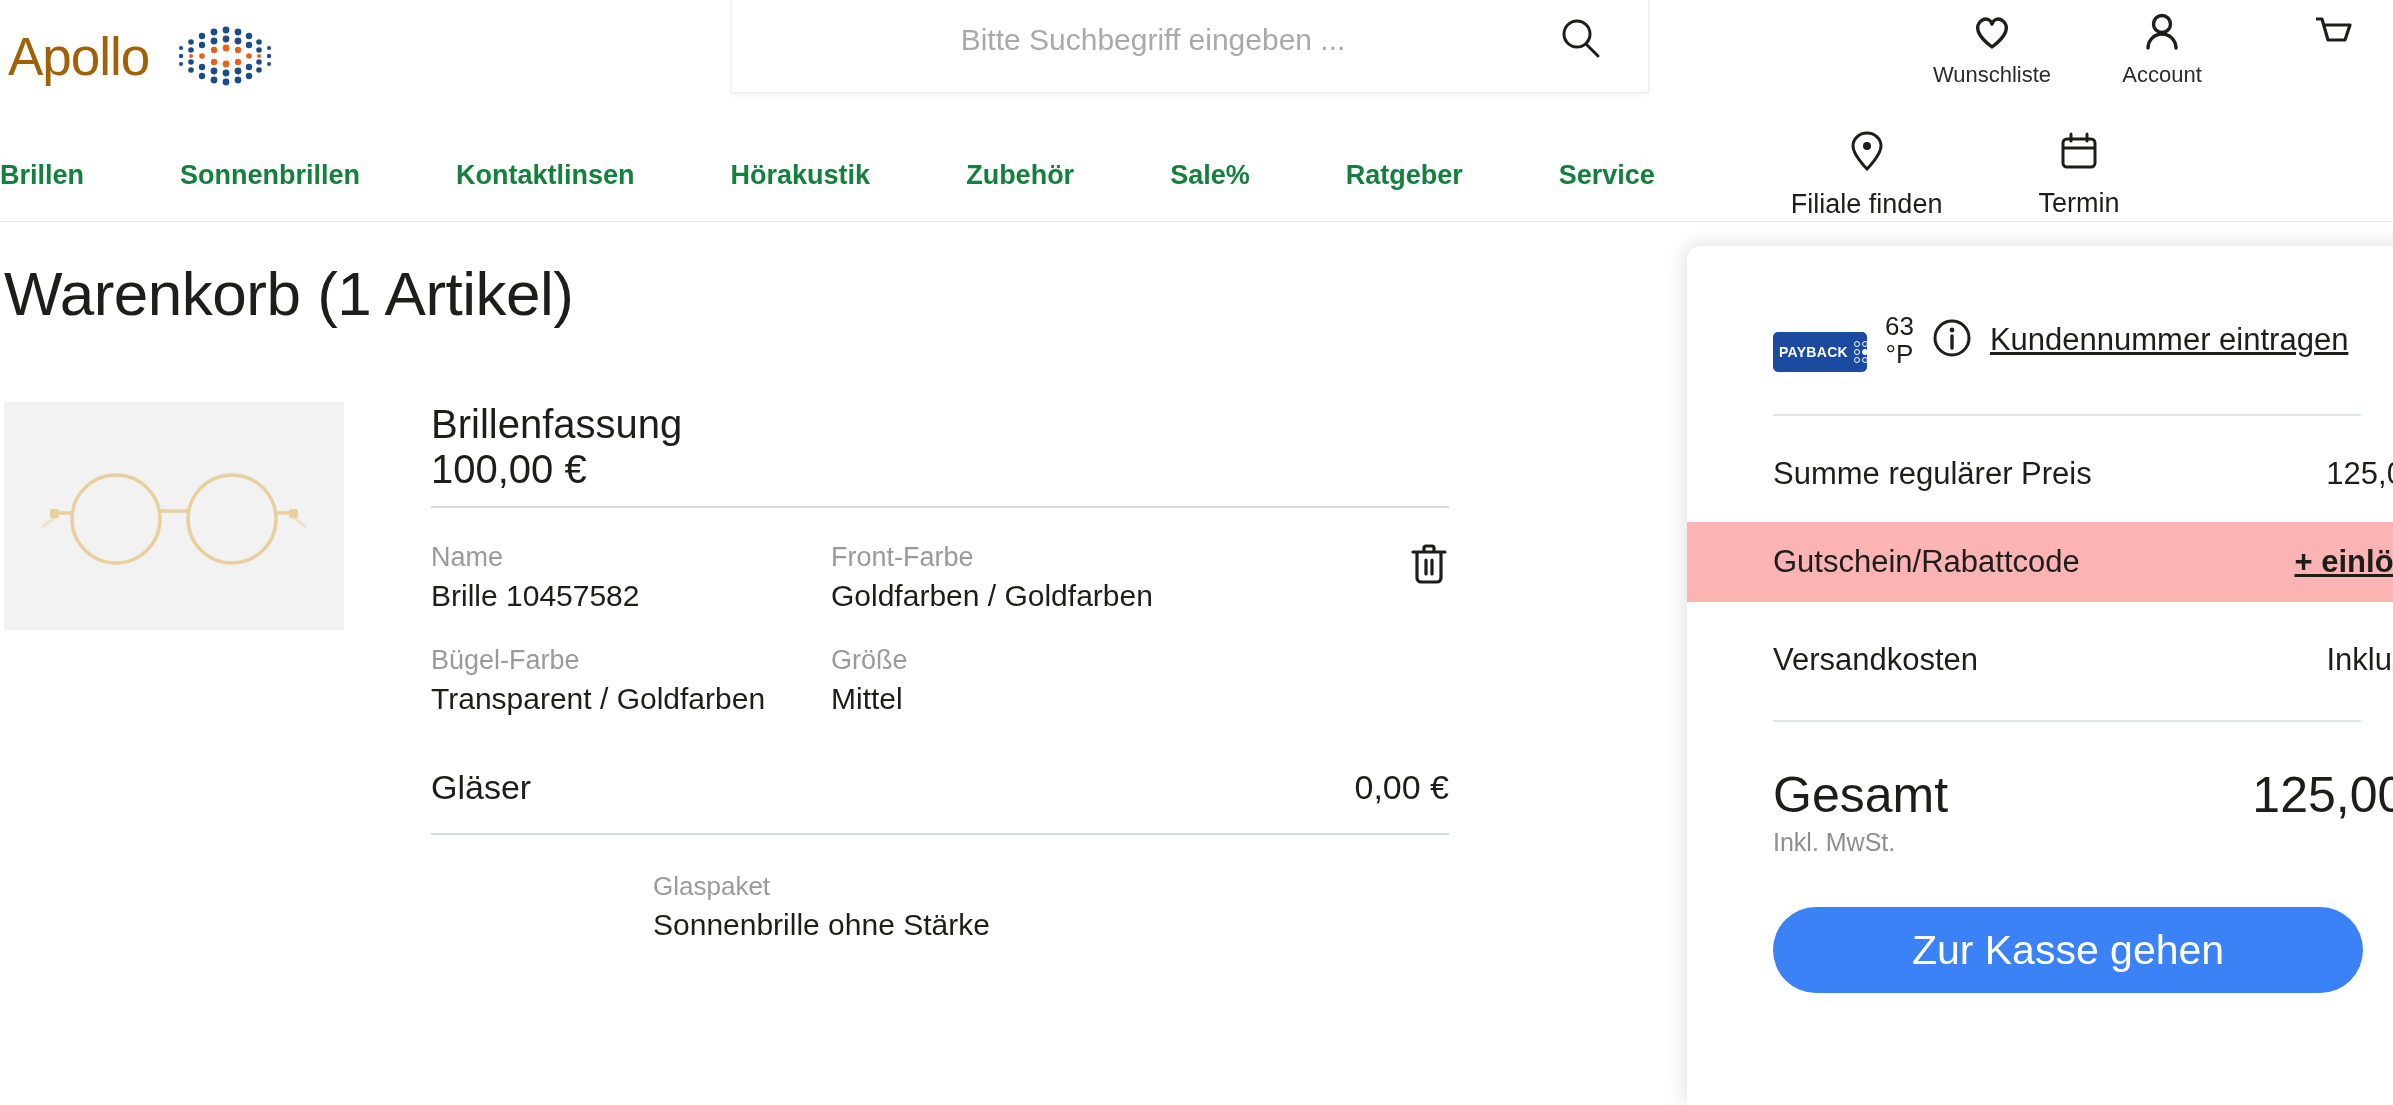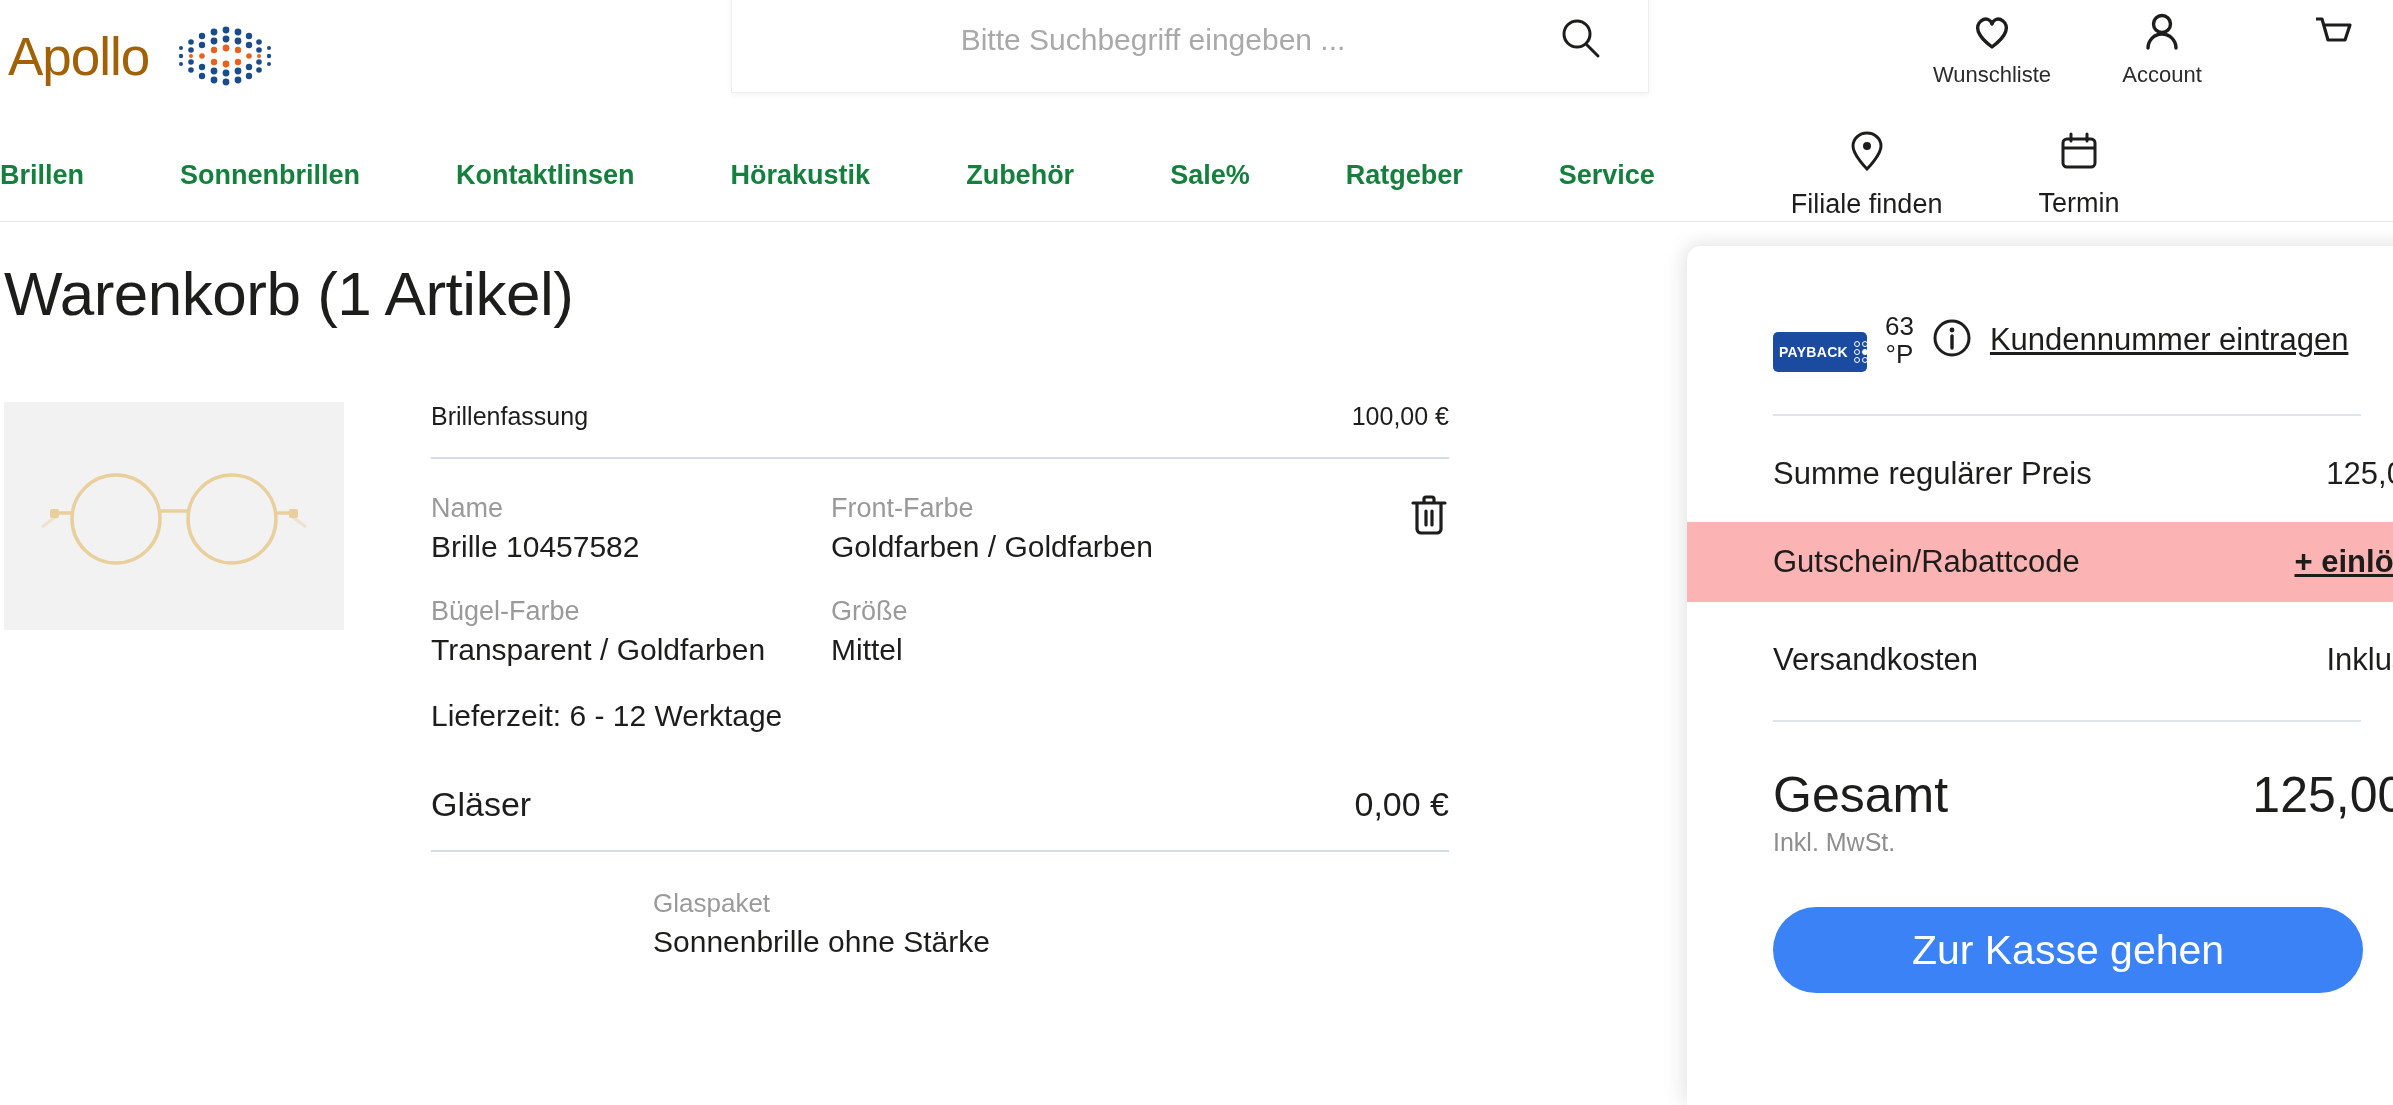--- a/index.html
+++ b/index.html
@@ -150,22 +150,23 @@
   }
   .item-details {
     flex: 1;
     margin-left: 87px;
     max-width: 1018px;
   }
   .line-head {
     display: flex;
     justify-content: space-between;
     align-items: baseline;
-    font-size: 25px;
-    padding-bottom: 26px;
+    font-size: 40px;
+    padding-bottom: 14px;
+    flex-direction: column;
   }
   .line-head .title { font-weight: 400; }
   .line-head .price { font-weight: 400; }
   .hr { height: 2px; background: #d6dde2; width: 100%; }
 
   .attr-grid {
     position: relative;
     margin-top: 34px;
   }
   .attr-row { display: flex; margin-bottom: 32px; }
@@ -469,21 +470,20 @@
             <div class="attr-col">
               <div class="attr-label">Bügel-Farbe</div>
               <div class="attr-value">Transparent / Goldfarben</div>
             </div>
             <div class="attr-col">
               <div class="attr-label">Größe</div>
               <div class="attr-value">Mittel</div>
             </div>
           </div>
 
-          <div class="delivery">Lieferzeit: 6 - 12 Werktage</div>
         </div>
 
         <div class="glaeser-head">
           <span class="title">Gläser</span>
           <span class="price">0,00 €</span>
         </div>
         <div class="hr"></div>
 
         <div class="glass-pkg">
           <div class="attr-label">Glaspaket</div>

